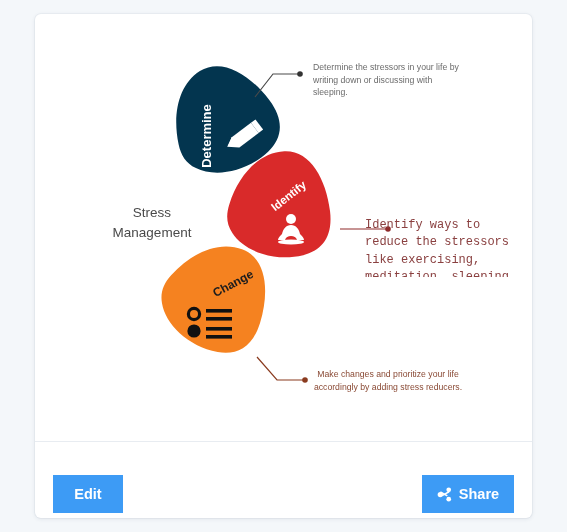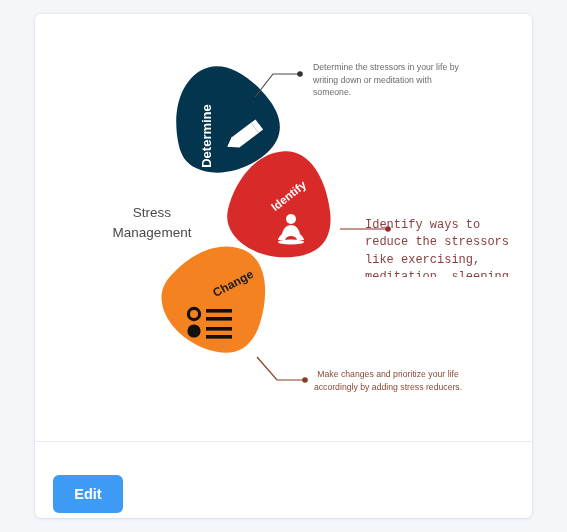--- a/index.html
+++ b/index.html
@@ -52,21 +52,21 @@
     left: 0;
     top: 0;
     width: 497px;
     height: 427px;
   }
   .btn {
     position: absolute;
     background: #3d9bf5;
     color: #ffffff;
     border: none;
-    border-radius: 6px;
+    border-radius: 0;
     font-family: "Liberation Sans", sans-serif;
     font-size: 14.5px;
     font-weight: bold;
     cursor: pointer;
     display: flex;
     align-items: center;
     justify-content: center;
     gap: 7px;
     padding: 0;
   }
@@ -112,21 +112,21 @@
           <path d="M0 26 L3 16 L7 20 Z" fill="#ffffff"></path>
           <path d="M20 -1 L24 -5 L33 4 L29 8 Z" fill="#ffffff"></path>
         </g>
       </g>
 
       <g>
         <path d="M220 83 L238 60 L265 60" stroke="#4a4a4a" stroke-width="1.2" fill="none"></path>
         <circle cx="265" cy="60" r="2.8" fill="#333333"></circle>
       </g>
       <foreignObject x="278" y="47" width="155" height="60">
-        <div xmlns="http://www.w3.org/1999/xhtml" style="font-family:'Liberation Sans',sans-serif;font-size:8.7px;line-height:1.45;color:#6b6b6b;">Determine the stressors in your life by writing down or meditation with someone.</div>
+        <div xmlns="http://www.w3.org/1999/xhtml" style="font-family:'Liberation Sans',sans-serif;font-size:8.7px;line-height:1.45;color:#6b6b6b;">Determine the stressors in your life by writing down or discussing with sleeping.</div>
       </foreignObject>
 
       <g>
         <path d="M196 206
                  C 196 176, 208 148, 232 139
                  C 256 130, 280 152, 294 182
                  C 305 206, 298 222, 282 232
                  C 256 248, 224 246, 208 233
                  C 199 226, 196 217, 196 206 Z" transform="rotate(18 246 193)" fill="#d92a2a"></path>
         <text class="svg-text" x="256" y="185" transform="rotate(-38 256 185)" fill="#ffffff" font-size="11.5" font-weight="bold" text-anchor="middle">Identify</text>
@@ -180,15 +180,25 @@
 
     </svg>
   </div>
 
   <div class="divider"></div>
 
   <div class="card-footer">
     <button class="btn btn-edit">
       <span>Edit</span>
     </button>
+    <button class="btn btn-share">
+      <svg class="share-icon" viewBox="0 0 16 16">
+        <circle cx="12.5" cy="3" r="2.5" fill="#ffffff"></circle>
+        <circle cx="12.5" cy="13" r="2.5" fill="#ffffff"></circle>
+        <circle cx="3.5" cy="8" r="2.8" fill="#ffffff"></circle>
+        <rect x="4" y="4.6" width="8.5" height="1.7" fill="#ffffff" transform="rotate(29 4 4.6)"></rect>
+        <rect x="5" y="8.4" width="8.5" height="1.7" fill="#ffffff" transform="rotate(-29 5 8.4)"></rect>
+      </svg>
+      <span>Share</span>
+    </button>
   </div>
 
 </div>
 
 </body></html>

